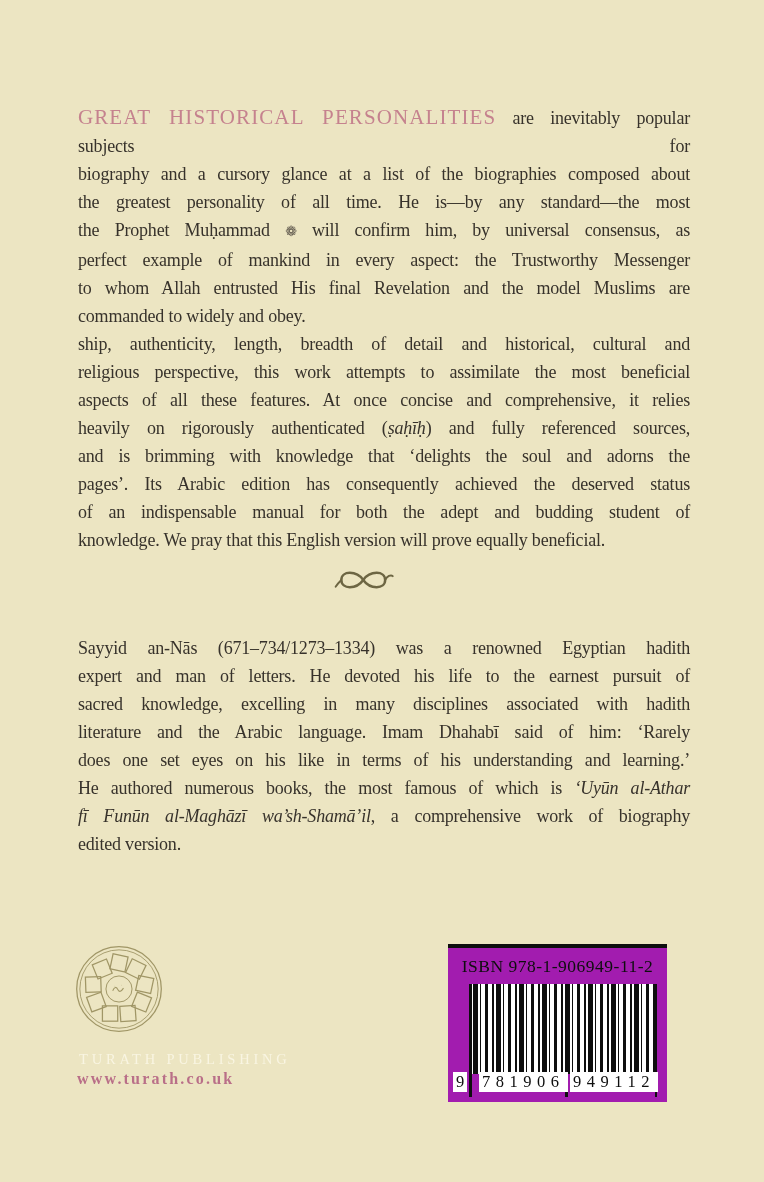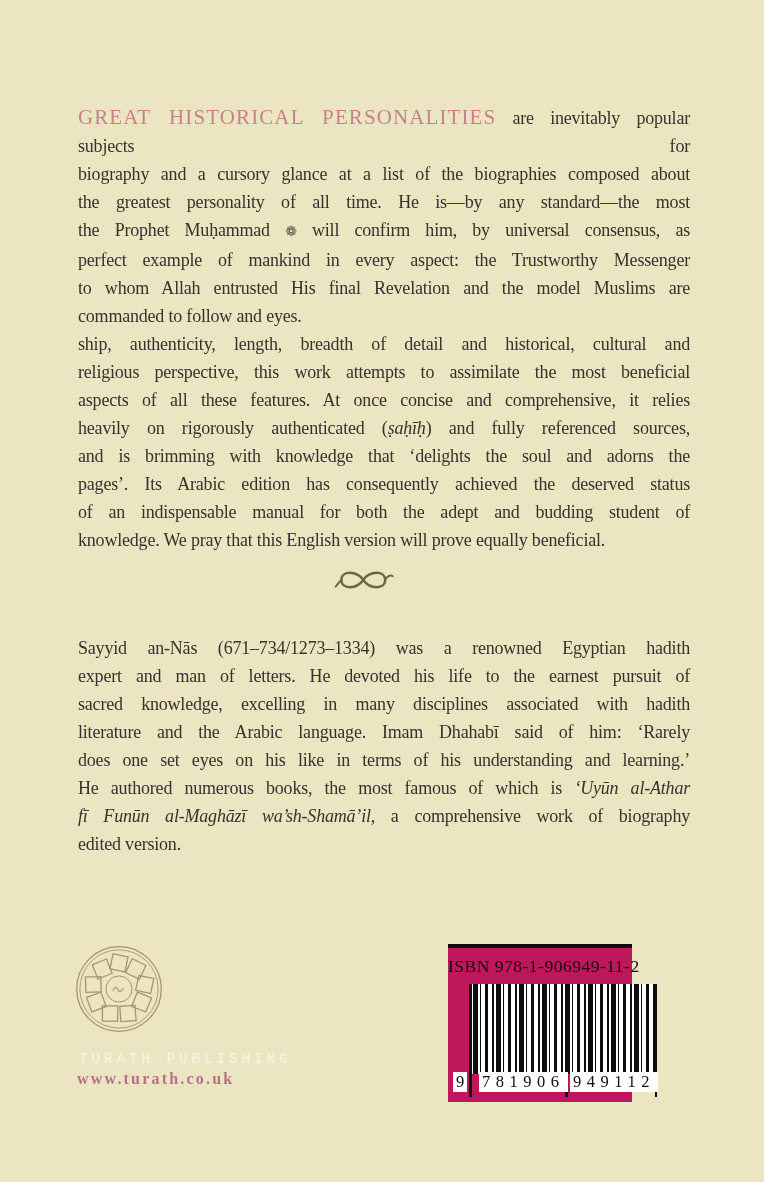--- a/index.html
+++ b/index.html
@@ -22,30 +22,30 @@
   .hon{font-size:14px; color:#5a5348;}
   .blurb{top:103px;}
   .bio{top:634px;}
   .ornament{position:absolute; left:328px; top:561px; width:80px; height:38px;}
   .ornament svg{display:block; width:100%; height:100%;}
 
   .logo{position:absolute; left:74px; top:944px; width:90px; height:90px;}
   .logo svg{display:block; width:100%; height:100%;}
   .publisher{
     position:absolute; left:79px; top:1051px; color:var(--publisher_cream);
-    font-size:14.5px; letter-spacing:3.8px; white-space:nowrap;font-family:Liberation Mono, monospace;
+    font-size:14.5px; letter-spacing:3.8px; white-space:nowrap;
   }
   .website{
     position:absolute; left:77px; top:1070px; color:var(--website_pink);
     font-size:16px; letter-spacing:2.2px; font-weight:700; white-space:nowrap;
   }
 
   .barcode{
-    position:absolute; left:448px; top:944px; width:184px; height:158px;
-    background:#be185d; border-top:4px solid var(--barcode_black); box-sizing:border-box;
+    position:absolute; left:448px; top:944px; width:219px; height:158px;
+    background:#a21caf; border-top:4px solid var(--barcode_black); box-sizing:border-box;
   }
   .isbn{
     position:absolute; top:8px; left:0; width:100%; text-align:center;
     font-size:17.5px; letter-spacing:0.5px; color:var(--barcode_black); white-space:nowrap;
   }
   .bars{
     position:absolute; left:21px; top:36px; width:188px; height:90px;
     background:repeating-linear-gradient(90deg,
       var(--barcode_black) 0 2px, #fff 2px 4px,
       var(--barcode_black) 4px 9px, #fff 9px 11px,
@@ -67,21 +67,21 @@
 
 <div class="page">
 
   <section class="textblock blurb">
       <div class="line"><span class="caps">GREAT HISTORICAL PERSONALITIES</span><span> are inevitably popular subjects for</span></div>
       <div class="line"><span>biography and a cursory glance at a list of the biographies composed about</span></div>
       <div class="line"><span>the greatest personality of all time. He is—by any standard—the most</span></div>
       <div class="line"><span>the Prophet Muḥammad </span><span class="hon">❁</span><span> will confirm him, by universal consensus, as</span></div>
       <div class="line"><span>perfect example of mankind in every aspect: the Trustworthy Messenger</span></div>
       <div class="line"><span>to whom Allah entrusted His final Revelation and the model Muslims are</span></div>
-      <div class="line last"><span>commanded to follow and eyes.</span></div>
+      <div class="line last"><span>commanded to widely and obey.</span></div>
       <div class="line"><span>ship, authenticity, length, breadth of detail and historical, cultural and</span></div>
       <div class="line"><span>religious perspective, this work attempts to assimilate the most beneficial</span></div>
       <div class="line"><span>aspects of all these features. At once concise and comprehensive, it relies</span></div>
       <div class="line"><span>heavily on rigorously authenticated (</span><span class="i">ṣaḥīḥ</span><span>) and fully referenced sources,</span></div>
       <div class="line"><span>and is brimming with knowledge that ‘delights the soul and adorns the</span></div>
       <div class="line"><span>pages’. Its Arabic edition has consequently achieved the deserved status</span></div>
       <div class="line"><span>of an indispensable manual for both the adept and budding student of</span></div>
       <div class="line last"><span>knowledge. We pray that this English version will prove equally beneficial.</span></div>
     </section>
 

